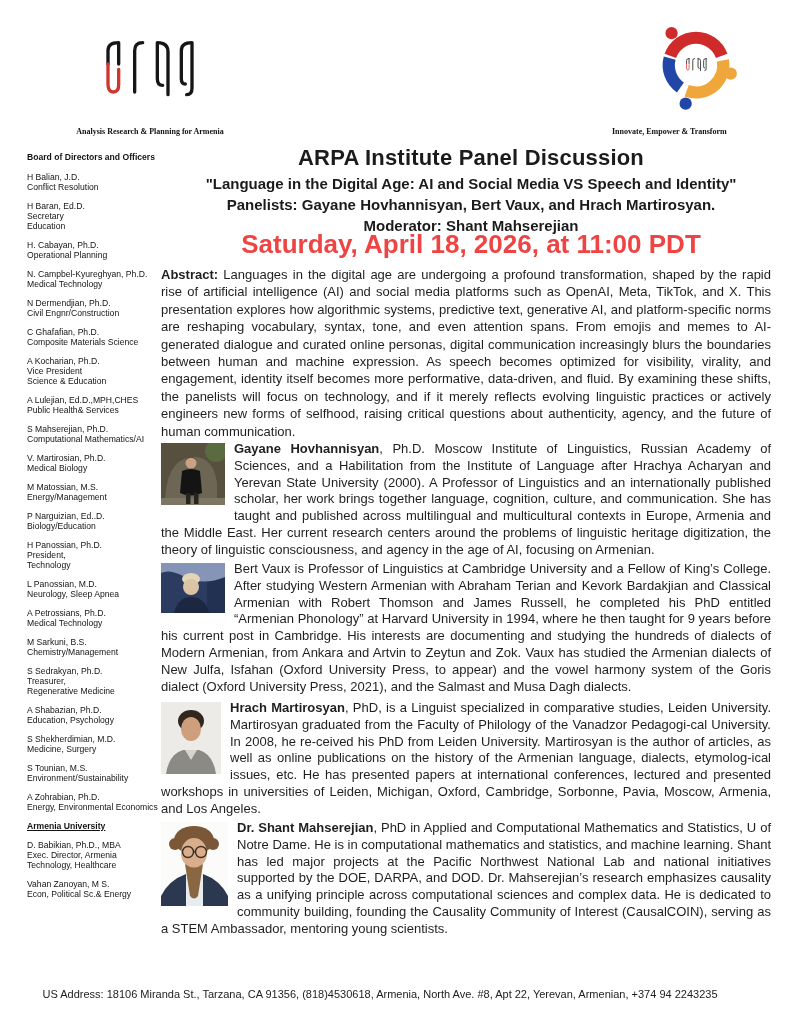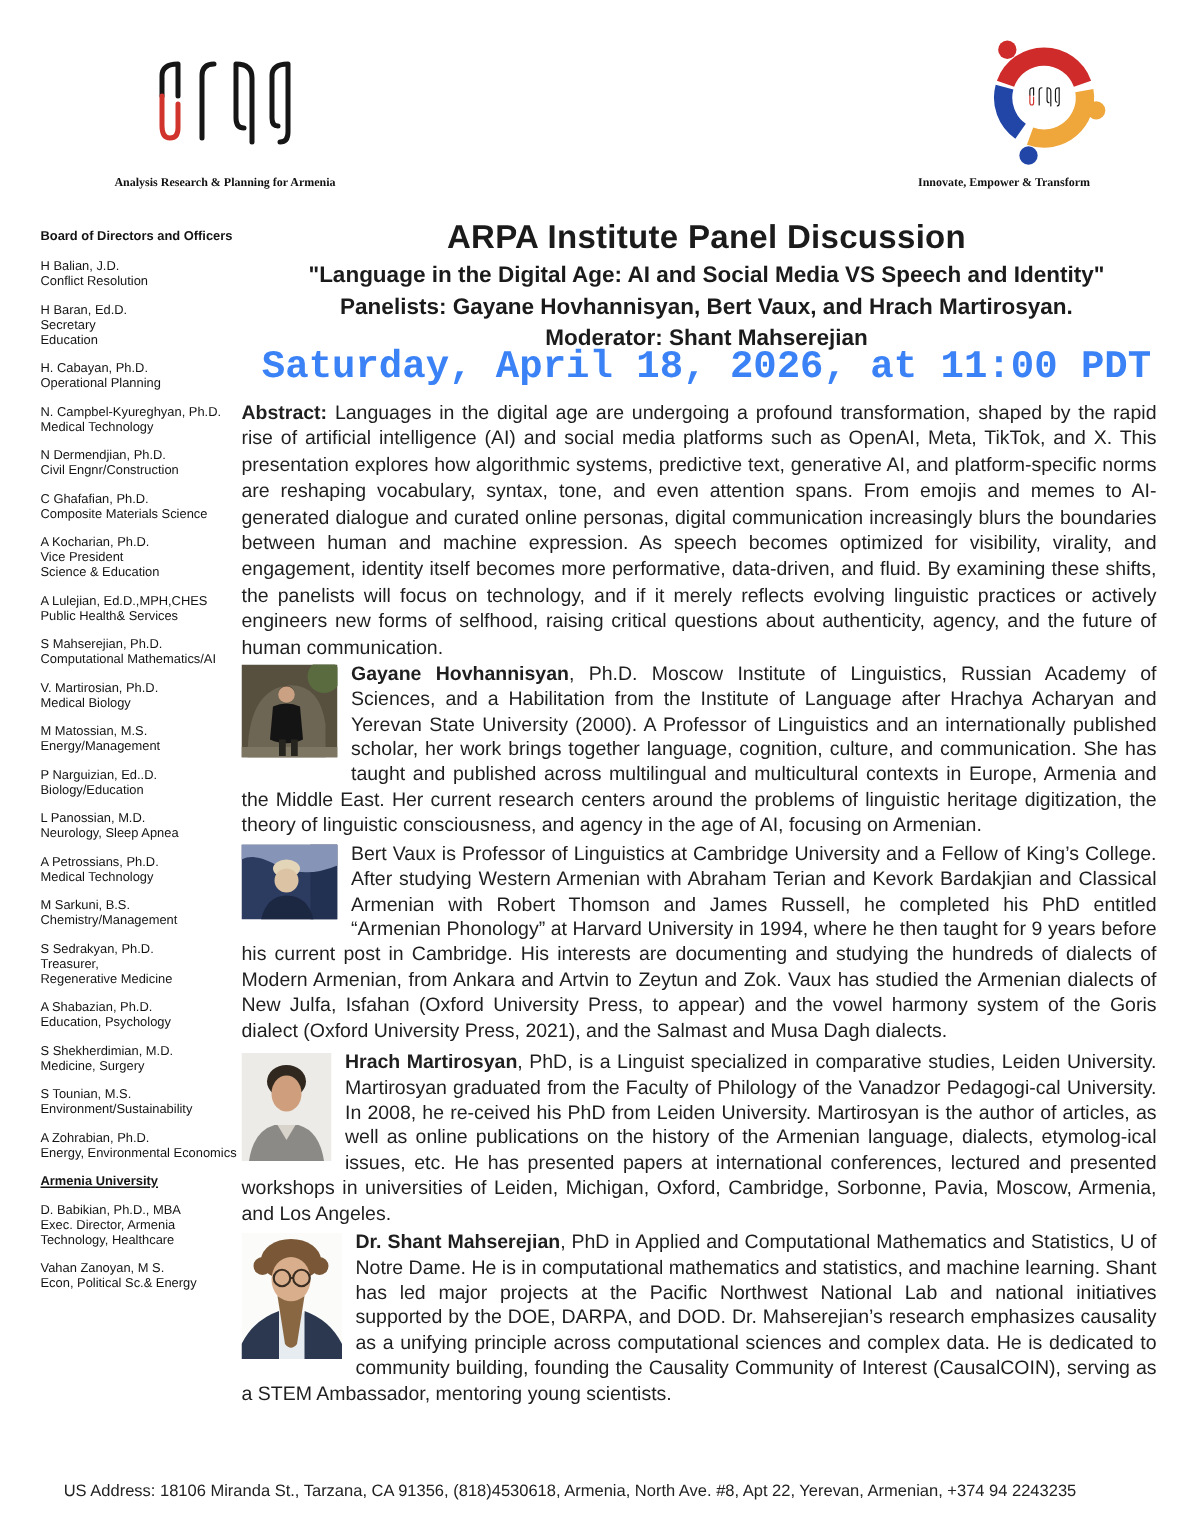--- a/index.html
+++ b/index.html
@@ -6,21 +6,21 @@
   html,body{margin:0;padding:0;background:#fff;}
   .page{position:relative;width:787px;height:1024px;background:#fff;overflow:hidden;
         font-family:"Liberation Sans",sans-serif;color:#1b1b1b;}
 
   
   .logo-left{position:absolute;left:60px;top:22px;width:180px;text-align:center;}
   .logo-left svg{width:100px;height:92px;display:block;margin:0 auto;}
   .logo-right{position:absolute;left:612px;top:20px;width:168px;text-align:left;}
   .logo-right svg{width:94px;height:94px;display:block;margin:0 auto;}
   .logo-tagline{font-family:"Liberation Serif",serif;font-weight:bold;font-size:8px;
-                margin-top:3px;white-space:nowrap;color:#111;}
+                margin-top:13px;white-space:nowrap;color:#111;}
 
   
   .dedication{position:absolute;left:0;top:130px;width:787px;text-align:center;
               font-family:"Liberation Serif",serif;font-size:13.5px;color:#222;}
   .hrow{position:absolute;left:165px;width:612px;text-align:center;font-weight:bold;}
   .title{top:145px;font-size:22px;letter-spacing:.2px;}
   .subtitle{top:175px;font-size:15px;}
   .panelists{top:196px;font-size:15px;}
   .moderator{top:217px;font-size:15px;}
   .datetime{top:229px;font-size:26px;}
@@ -72,36 +72,37 @@
       <circle cx="50" cy="48" r="18" fill="#ffffff"></circle>
       <use href="#arpa-glyphs" transform="translate(38,39) scale(0.165)"></use>
     </svg>
     <div class="logo-tagline">Innovate, Empower &amp; Transform</div>
   </div>
 
   <h1 class="hrow title" style="margin:0">ARPA Institute Panel Discussion</h1>
   <div class="hrow subtitle">"Language in the Digital Age: AI and Social Media VS Speech and Identity"</div>
   <div class="hrow panelists">Panelists: Gayane Hovhannisyan, Bert Vaux, and Hrach Martirosyan.</div>
   <div class="hrow moderator">Moderator: Shant Mahserejian</div>
-  <div class="hrow datetime" style="color: #3b82f6; font-family: Liberation Mono, monospace;">Saturday, April 18, 2026, at 11:00 PDT</div>
+  <div class="hrow datetime" style="color: #ef4444;">Saturday, April 18, 2026, at 11:00 PDT</div>
 
   <aside class="sidebar">
     <div class="sb-heading">Board of Directors and Officers</div>
     <div class="sb-entry">H Balian, J.D.<br>Conflict Resolution</div>
     <div class="sb-entry">H Baran, Ed.D.<br>Secretary<br>Education</div>
     <div class="sb-entry">H. Cabayan, Ph.D.<br>Operational Planning</div>
     <div class="sb-entry">N. Campbel-Kyureghyan, Ph.D.<br>Medical Technology</div>
     <div class="sb-entry">N Dermendjian, Ph.D.<br>Civil Engnr/Construction</div>
     <div class="sb-entry">C Ghafafian, Ph.D.<br>Composite Materials Science</div>
     <div class="sb-entry">A Kocharian, Ph.D.<br>Vice President<br>Science &amp; Education</div>
     <div class="sb-entry">A Lulejian, Ed.D.,MPH,CHES<br>Public Health&amp; Services</div>
     <div class="sb-entry">S Mahserejian, Ph.D.<br>Computational Mathematics/AI</div>
     <div class="sb-entry">V. Martirosian, Ph.D.<br>Medical Biology</div>
     <div class="sb-entry">M Matossian, M.S.<br>Energy/Management</div>
     <div class="sb-entry">P Narguizian, Ed..D.<br>Biology/Education</div>
+    <div class="sb-entry">H Panossian, Ph.D.<br>President,<br>Technology</div>
     <div class="sb-entry">L Panossian, M.D.<br>Neurology, Sleep Apnea</div>
     <div class="sb-entry">A Petrossians, Ph.D.<br>Medical Technology</div>
     <div class="sb-entry">M Sarkuni, B.S.<br>Chemistry/Management</div>
     <div class="sb-entry">S Sedrakyan, Ph.D.<br>Treasurer,<br>Regenerative Medicine</div>
     <div class="sb-entry">A Shabazian, Ph.D.<br>Education, Psychology</div>
     <div class="sb-entry">S Shekherdimian, M.D.<br>Medicine, Surgery</div>
     <div class="sb-entry">S Tounian, M.S.<br>Environment/Sustainability</div>
     <div class="sb-entry">A Zohrabian, Ph.D.<br>Energy, Environmental Economics</div>
     <div class="sb-exec">Armenia University</div>
     <div class="sb-entry">D. Babikian, Ph.D., MBA<br>Exec. Director, Armenia<br>Technology, Healthcare</div>

